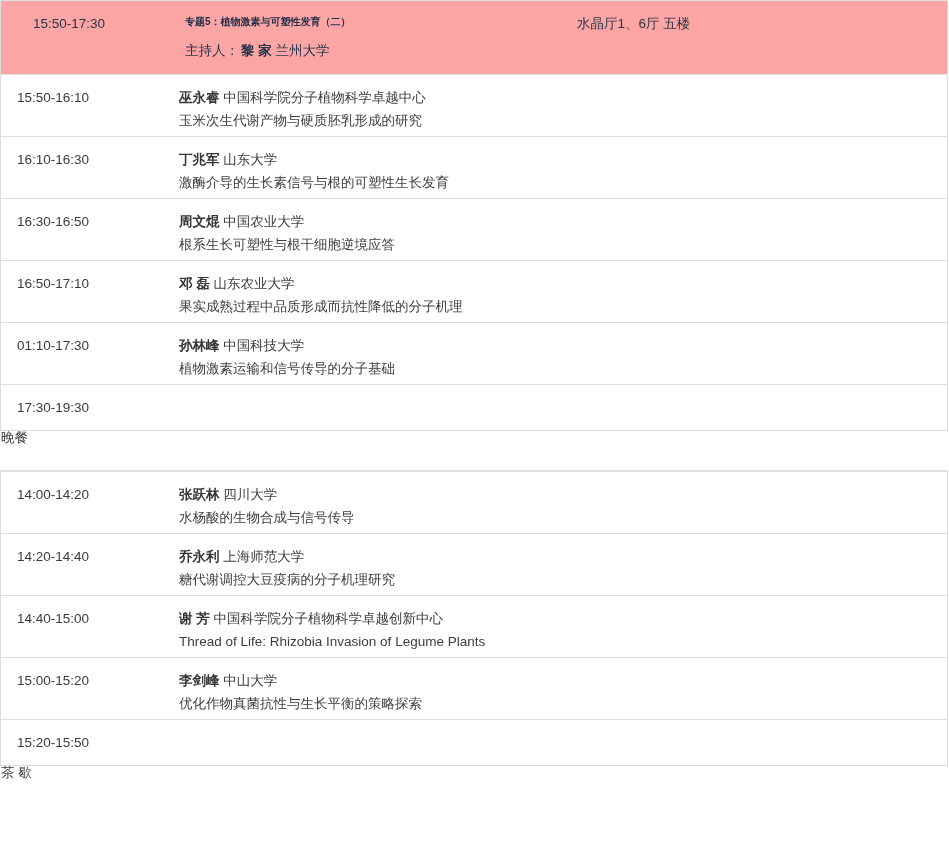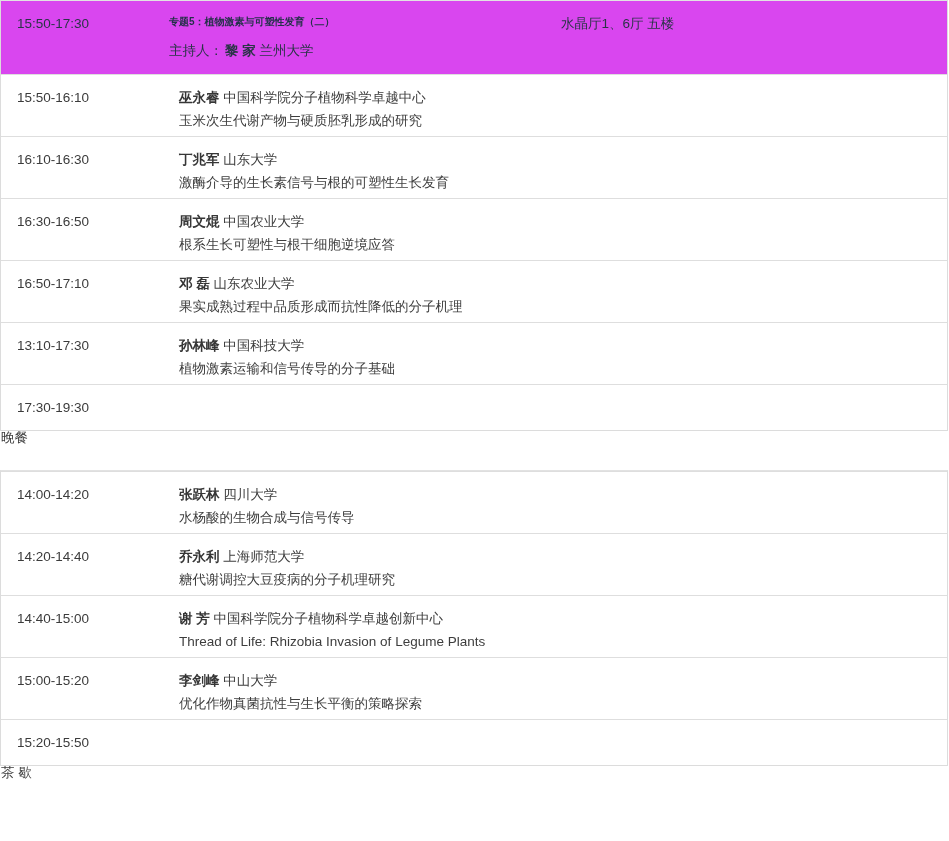--- a/index.html
+++ b/index.html
@@ -20,23 +20,23 @@
     border: 1px solid #dcdcdc;
     border-top: 1px solid #e2e2e2;
   }
   .gap {
     height: 39px;
   }
   
   .session-header {
     box-sizing: border-box;
     display: flex;
-    background: #d946ef;
+    background: #fca5a5;
     color: #2a3447;
-    padding: 10px 0 12px 0;
+    padding: 10px 0 12px 16px;
   }
   .session-header .col-time {
     padding-top: 3px;
   }
   .session-title {
     font-size: 10px;
     font-weight: bold;
     line-height: 22px;
     margin-bottom: 7px;
     color: #25304a;
@@ -136,21 +136,21 @@
     </div>
   </div>
         <div class="trow">
     <div class="col-time">16:50-17:10</div>
     <div class="col-content">
       <div class="line1"><span class="speaker">邓 磊</span> <span class="affil">山东农业大学</span><span class="note"></span></div>
       <div class="line2">果实成熟过程中品质形成而抗性降低的分子机理</div>
     </div>
   </div>
         <div class="trow">
-    <div class="col-time">13:10-17:30</div>
+    <div class="col-time">01:10-17:30</div>
     <div class="col-content">
       <div class="line1"><span class="speaker">孙林峰</span> <span class="affil">中国科技大学</span><span class="note"></span></div>
       <div class="line2">植物激素运输和信号传导的分子基础</div>
     </div>
   </div>
         <div class="trow single">
     <div class="col-time">17:30-19:30</div>
     <div class="col-content">
       <div class="line1"><span class="speaker"></span> <span class="affil"></span><span class="note">晚餐</span></div>
       <div class="line2"></div>

